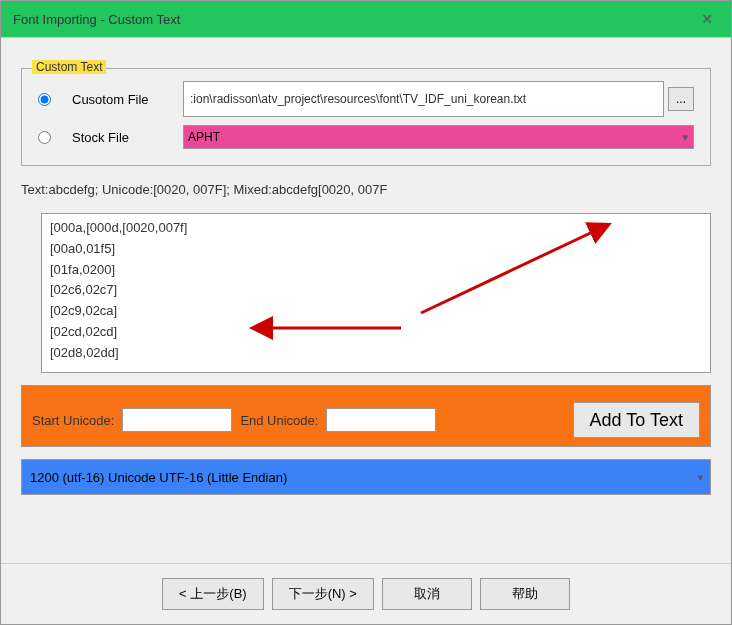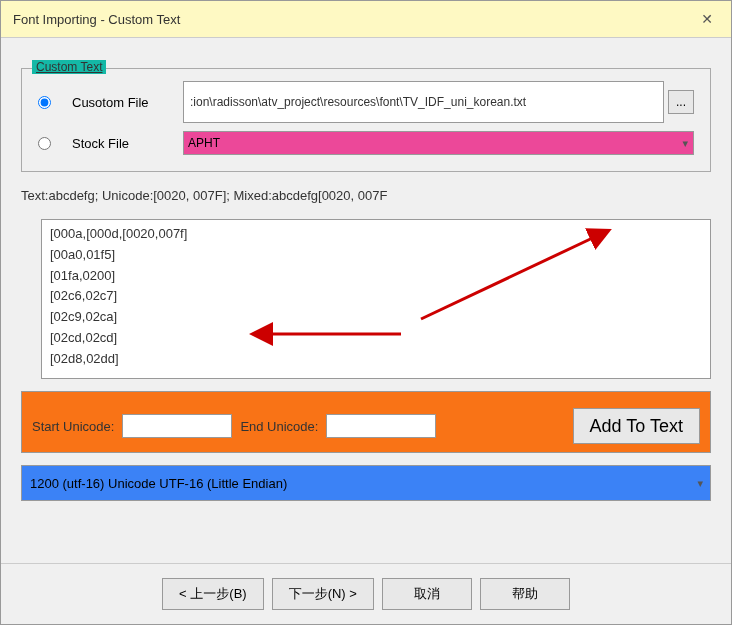--- a/index.html
+++ b/index.html
@@ -15,21 +15,21 @@
     .window {
       width: 732px;
       min-height: 625px;
       background: #f0f0f0;
       border: 1px solid #999;
       box-shadow: 2px 2px 8px rgba(0,0,0,0.3);
       display: flex;
       flex-direction: column;
     }
     .title-bar {
-      background: #fef9c3;
+      background: #22c55e;
       border-bottom: 1px solid #ccc;
       padding: 8px 12px;
       display: flex;
       justify-content: space-between;
       align-items: center;
     }
     .title-bar-text {
       font-size: 13px;
       color: #333;
     }
@@ -51,46 +51,45 @@
     .group-box {
       border: 1px solid #aaa;
       padding: 12px 16px 16px 16px;
       position: relative;
       margin-top: 8px;
     }
     .group-box-legend {
       position: absolute;
       top: -9px;
       left: 10px;
-      background: #14b8a6;
+      background: #fde047;
       padding: 0 4px;
       font-size: 12px;
       color: #333;
-      text-decoration: underline;
     }
     .radio-row {
       display: flex;
       align-items: center;
       gap: 21px;
       margin-bottom: 8px;
     }
     .radio-row:last-child { margin-bottom: 0; }
     .radio-label {
       min-width: 90px;
       font-size: 13px;
     }
     .file-input-row {
       display: flex;
       align-items: center;
       flex: 1;
       gap: 4px;
     }
     .file-path-input {
       flex: 1;
-      height: 42px;
+      height: 36px;
       border: 1px solid #999;
       background: #fff;
       padding: 2px 6px;
       font-size: 12px;
       color: #333;
       overflow: hidden;
       text-overflow: ellipsis;
       white-space: nowrap;
     }
     .browse-btn {

